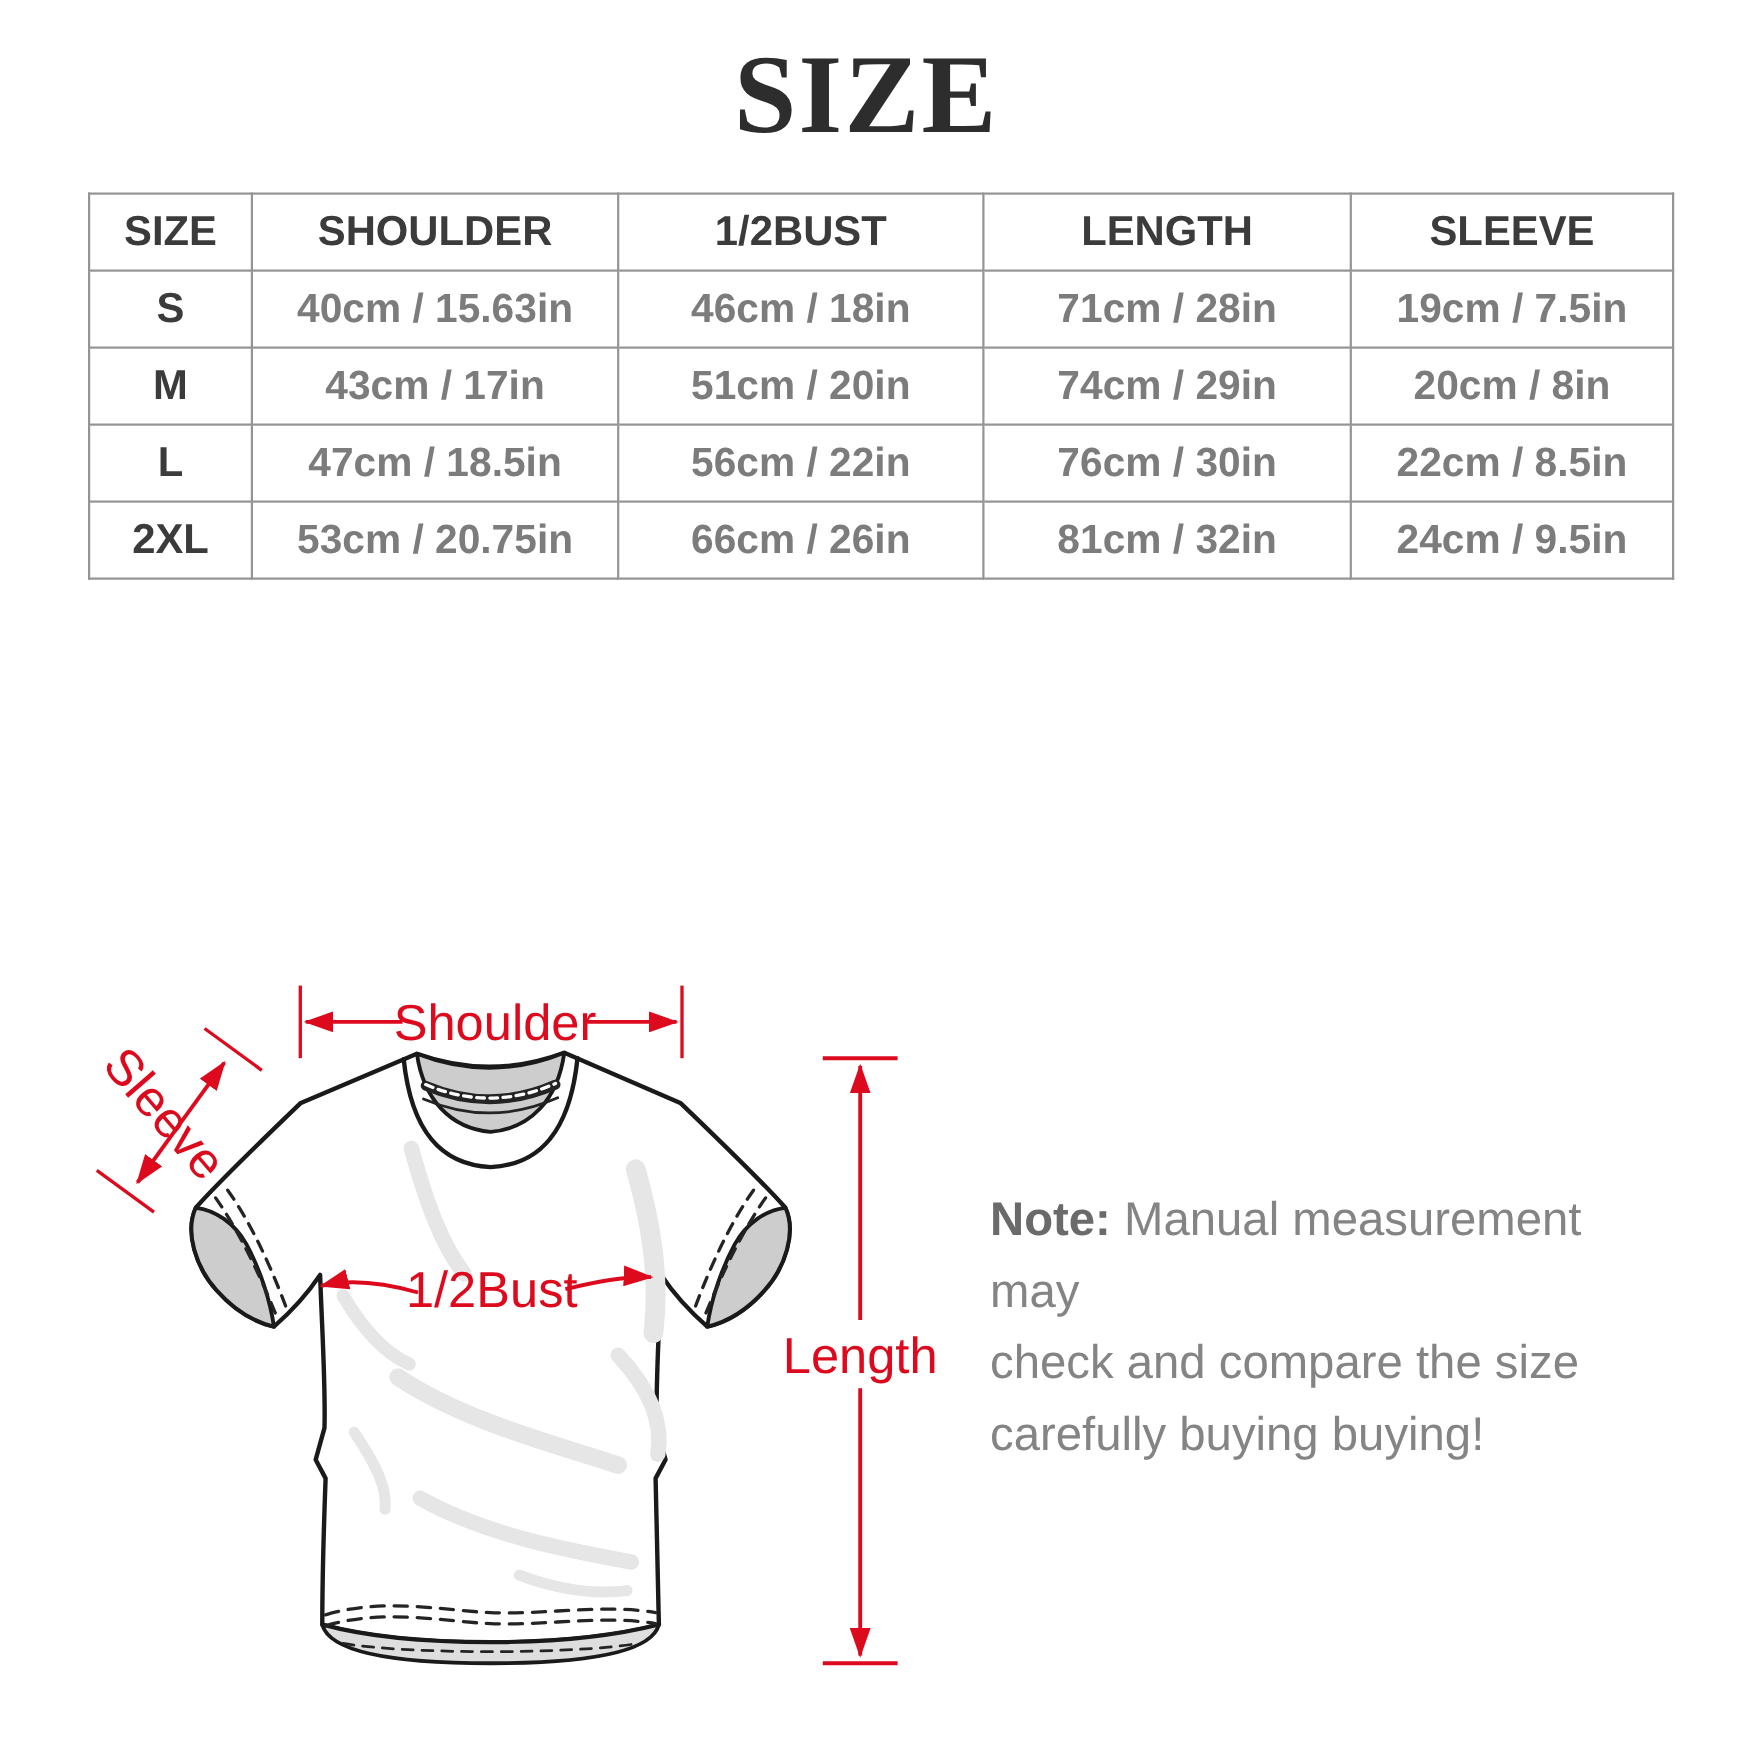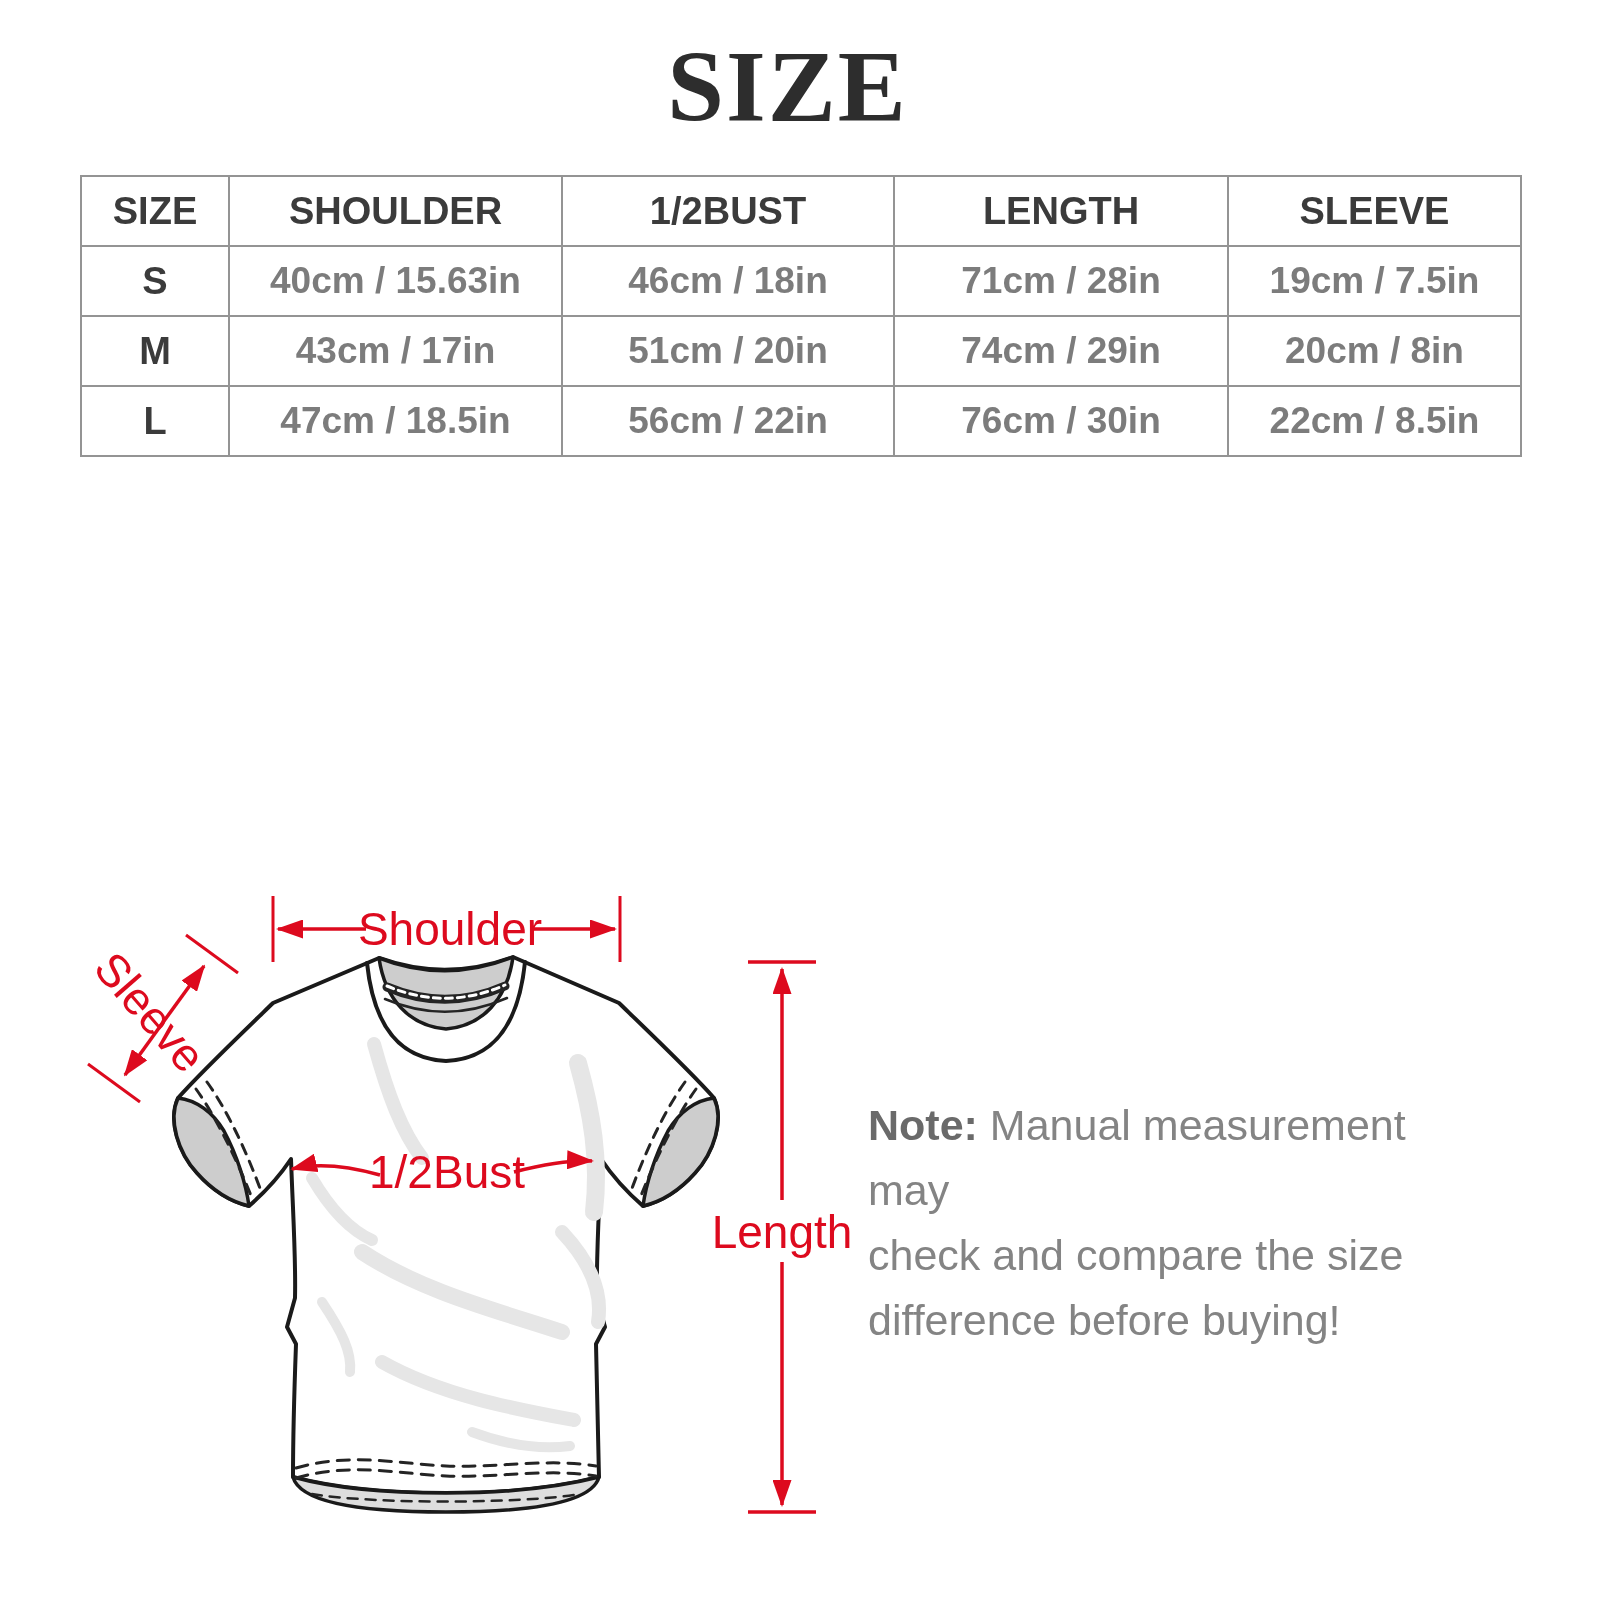--- a/index.html
+++ b/index.html
@@ -18,22 +18,22 @@
   }
   .size-table th,.size-table td{
     border:2px solid #949494;height:70px;box-sizing:border-box;
     text-align:center;vertical-align:middle;padding:0;overflow:hidden;
   }
   .size-table th{font-size:38px;font-weight:bold;color:#3b3b3b;}
   .size-table td{font-size:37px;font-weight:bold;color:#7c7c7c;}
   .size-table td.size-col{font-size:38px;font-weight:bold;color:#3b3b3b;}
   .diagram-svg{position:absolute;left:0;top:830px;width:1600px;height:770px;}
   .note{
-    position:absolute;left:868px;top:1077px;width:600px;
-    font-size:43px;line-height:65px;color:#848484;margin-top:16px;
+    position:absolute;left:900px;top:1077px;width:600px;
+    font-size:43px;line-height:65px;color:#848484;
   }
   .note b{color:#6a6a6a;font-weight:bold;}
 </style>
 </head>
 <body>
 
 <div class="title">SIZE</div>
 
 <table class="size-table">
   <colgroup>
@@ -66,20 +66,27 @@
         <td>51cm / 20in</td>
         <td>74cm / 29in</td>
         <td>20cm / 8in</td>
       </tr>
       <tr>
         <td class="size-col">L</td>
         <td>47cm / 18.5in</td>
         <td>56cm / 22in</td>
         <td>76cm / 30in</td>
         <td>22cm / 8.5in</td>
+      </tr>
+      <tr>
+        <td class="size-col">2XL</td>
+        <td>53cm / 20.75in</td>
+        <td>66cm / 26in</td>
+        <td>81cm / 32in</td>
+        <td>24cm / 9.5in</td>
       </tr>
     </tbody>
 </table>
 
 <svg class="diagram-svg" viewBox="0 830 1600 770" xmlns="http://www.w3.org/2000/svg">
   <defs>
     <marker id="ah" markerUnits="userSpaceOnUse" markerWidth="27" markerHeight="19" refX="25" refY="9.5" orient="auto">
       <path d="M0,0 L27,9.5 L0,19 Z" fill="#dd0a1e"></path>
     </marker>
   </defs>
@@ -182,14 +189,14 @@
       <path d="M 782,1200 L 782,969" marker-end="url(#ah)"></path>
       <path d="M 782,1262 L 782,1505" marker-end="url(#ah)"></path>
       <text x="782" y="1248" text-anchor="middle" stroke="none" fill="#dd0a1e" font-size="46">Length</text>
     </g>
   </g>
 </svg>
 
 <div class="note">
   <div><b>Note:</b> <span>Manual measurement may</span></div>
   <div>check and compare the size</div>
-  <div>difference before buying!</div>
+  <div>carefully buying buying!</div>
 </div>
 
 </body></html>

